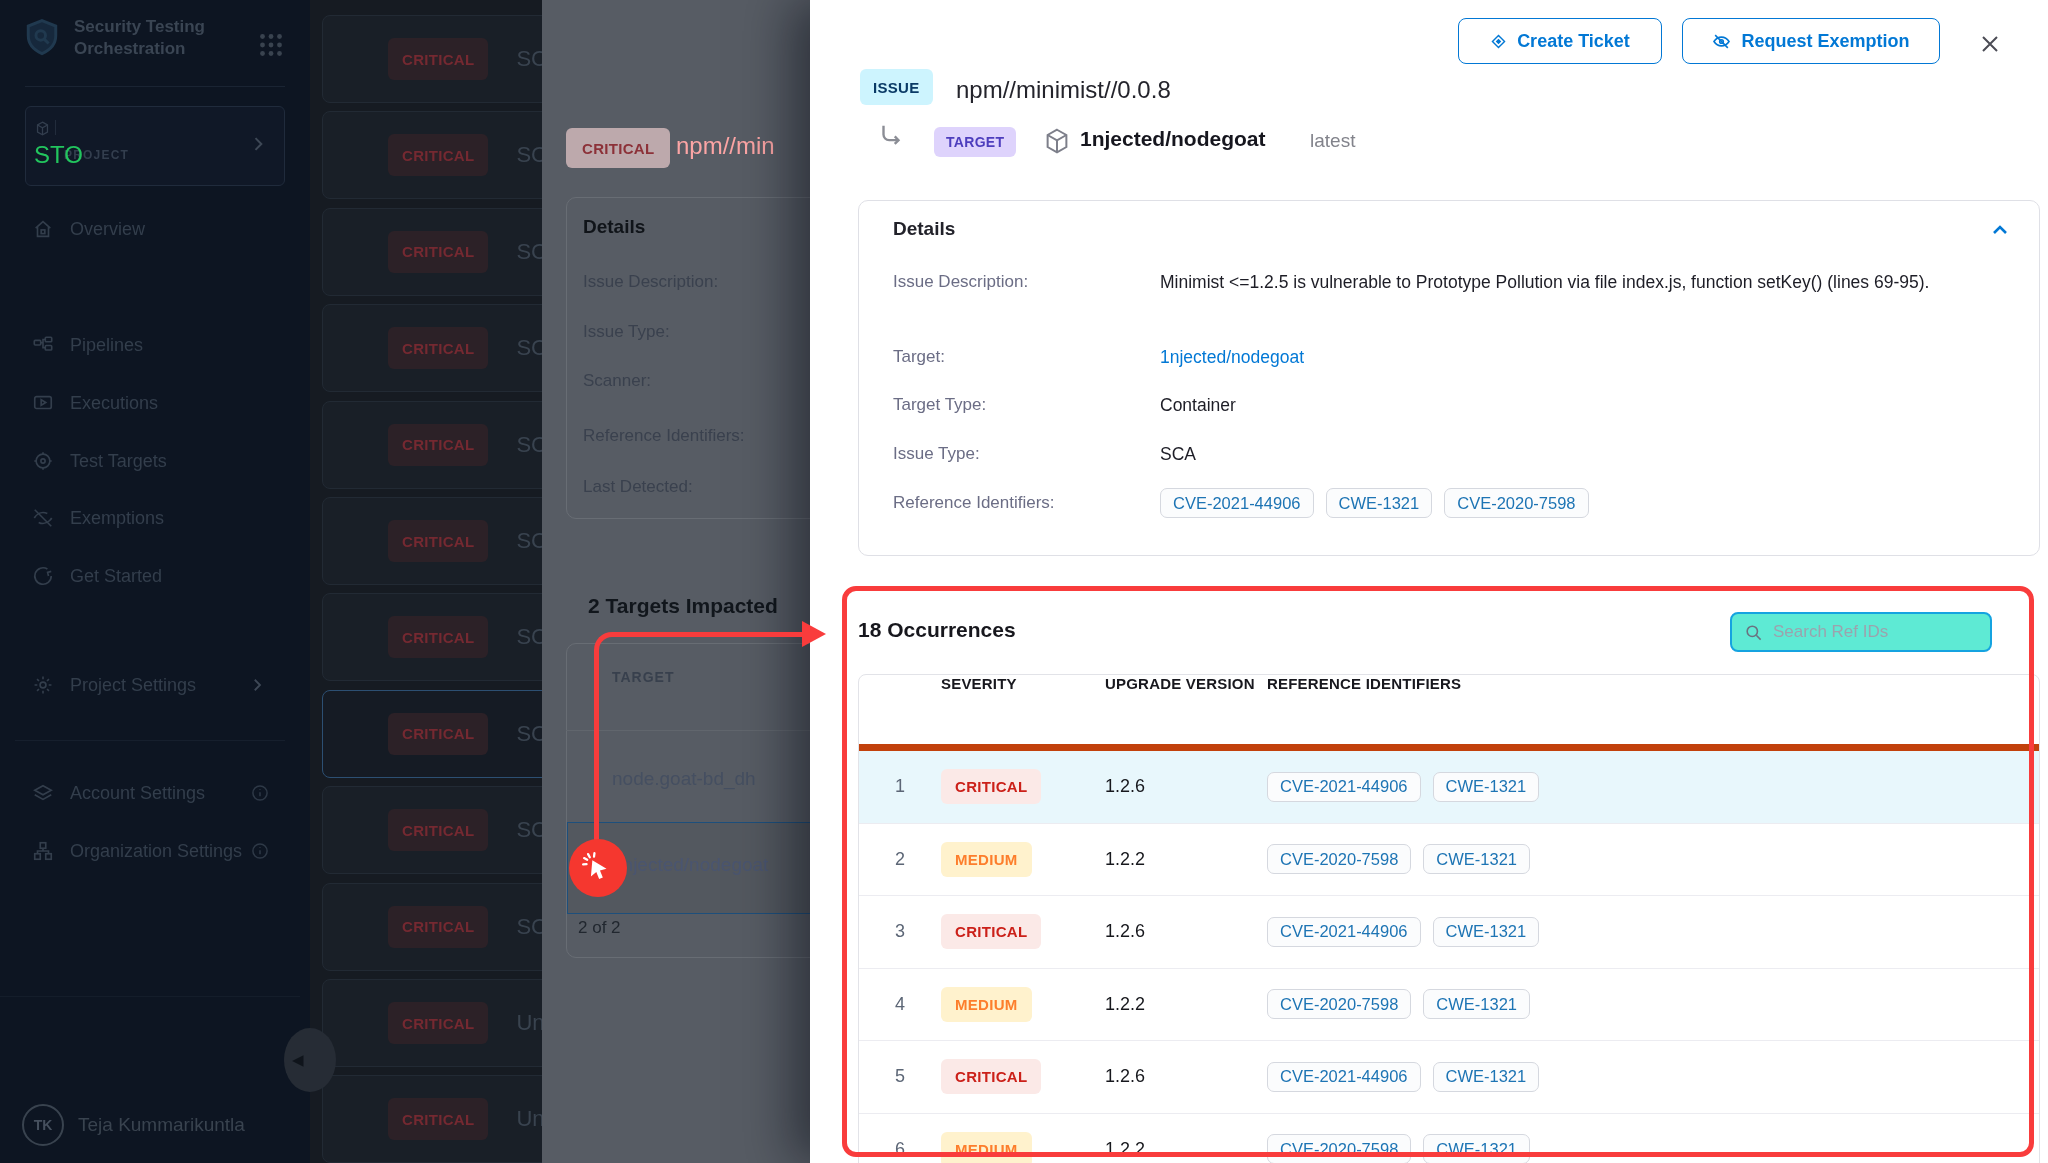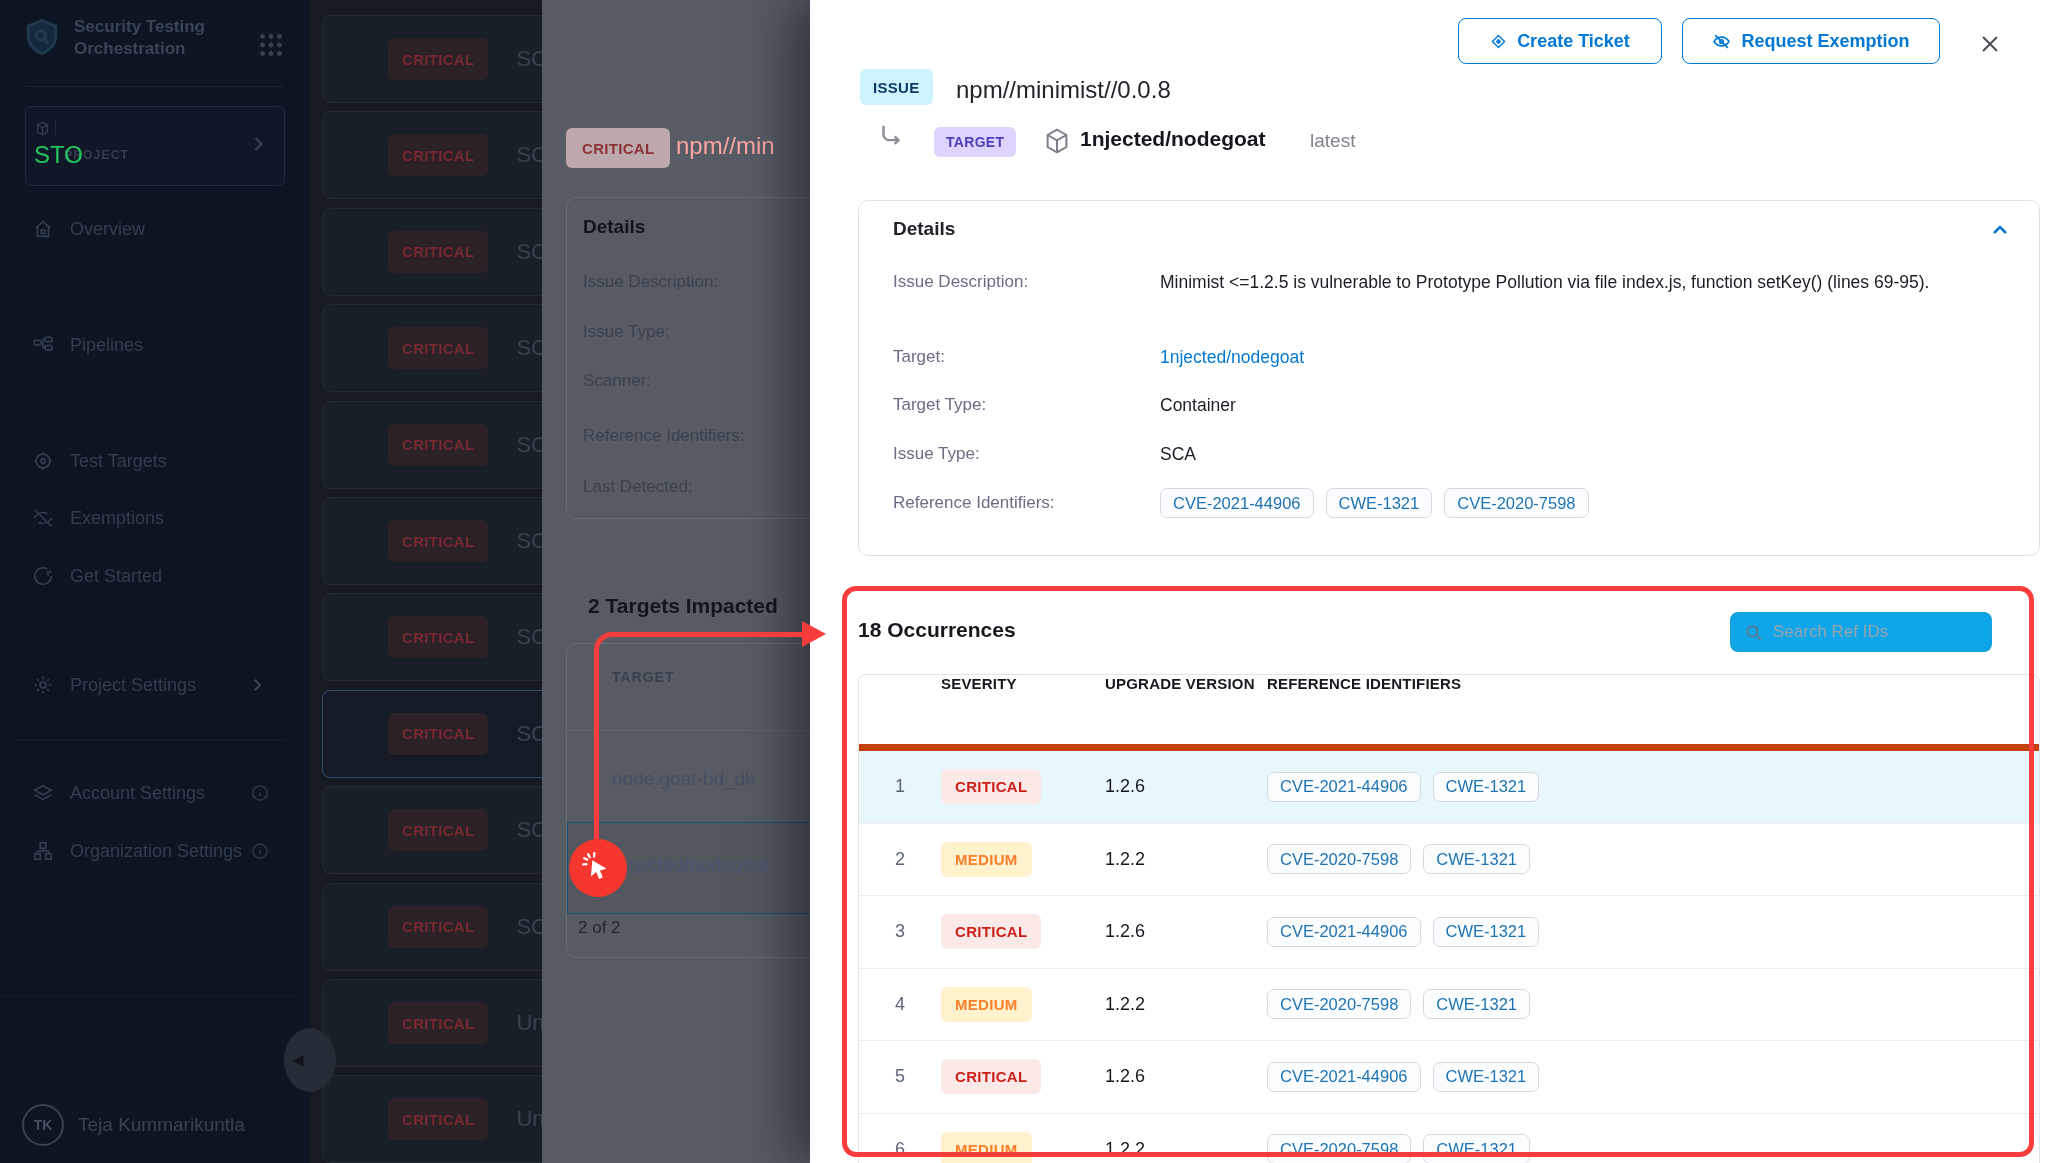--- a/index.html
+++ b/index.html
@@ -77,21 +77,21 @@
   .m-chevup{left:1178px;top:218px;color:#0278d5;}
   .m-label{position:absolute;left:83px;font-size:17px;color:#6b6d85;white-space:nowrap;}
   .m-val{position:absolute;left:350px;font-size:17.5px;color:#1d1d26;}
   .m-desc{width:800px;line-height:24px;}
   .m-link{color:#0278d5;}
   .pill-row{display:flex;gap:12px;}
   .ref-pill{display:inline-flex;align-items:center;height:30px;padding:0 12px;border:1px solid #d5d8df;border-radius:7px;
             background:#fbfcfd;color:#1d74b4;font-size:16.5px;white-space:nowrap;}
 
   .occ-title{left:48px;top:618px;font-size:21px;font-weight:800;color:#17171d;}
-  .occ-search{left:920px;top:612px;width:262px;height:40px;border:2px solid #15a3e0;border-radius:8px;background:#0ea5e9;
+  .occ-search{left:920px;top:612px;width:262px;height:40px;border:2px solid #15a3e0;border-radius:8px;background:#5eead4;
               display:flex;align-items:center;gap:8px;padding:0 12px;}
   .occ-search input{border:none;outline:none;width:100%;font-size:17px;color:#333;background:transparent;}
   .occ-search input::placeholder{color:#9ba3ad;}
   .occ-search .ic{color:#6a7280;flex:0 0 auto;}
 
   .occ-table{left:48px;top:674px;width:1182px;height:520px;border:1px solid #e2e3e8;border-radius:8px;overflow:hidden;background:#fff;}
   .occ-head{display:flex;align-items:flex-start;height:76px;border-bottom:7px solid #c2410c;}
   .occ-row{display:flex;align-items:center;height:72.5px;border-bottom:1px solid #ececf1;}
   .occ-row.flag{background:#e8f7fc;}
   .c-idx{width:82px;text-align:center;font-size:18px;color:#5c6676;}
@@ -169,20 +169,29 @@
     <div class="abs nav-item" style="top:323px;">
       <span class="ic">
         <svg width="22" height="22" viewBox="0 0 24 24" fill="none" stroke="currentColor" stroke-width="1.8">
           <rect x="2.5" y="7" width="7" height="5" rx="1"></rect>
             <rect x="14.5" y="3.5" width="7" height="5" rx="1"></rect>
           <rect x="14.5" y="12.5" width="7" height="5" rx="1"></rect>
             <path d="M9.5 9.5h2.5V6h2.5M12 9.5V15h2.5"></path>
         </svg>
       </span>
       <span>Pipelines</span>
+    </div>
+    <div class="abs nav-item" style="top:381px;">
+      <span class="ic">
+        <svg width="22" height="22" viewBox="0 0 24 24" fill="none" stroke="currentColor" stroke-width="1.8">
+          <rect x="3" y="5" width="18" height="13" rx="2"></rect>
+            <path d="M10 8.5l5 3-5 3z"></path>
+        </svg>
+      </span>
+      <span>Executions</span>
     </div>
     <div class="abs nav-item" style="top:439px;">
       <span class="ic">
         <svg width="22" height="22" viewBox="0 0 24 24" fill="none" stroke="currentColor" stroke-width="1.8">
           <circle cx="12" cy="12" r="7.5"></circle>
             <circle cx="12" cy="12" r="2.3"></circle>
             <path d="M12 2.5v3M12 18.5v3M2.5 12h3M18.5 12h3"></path>
         </svg>
       </span>
       <span>Test Targets</span>

